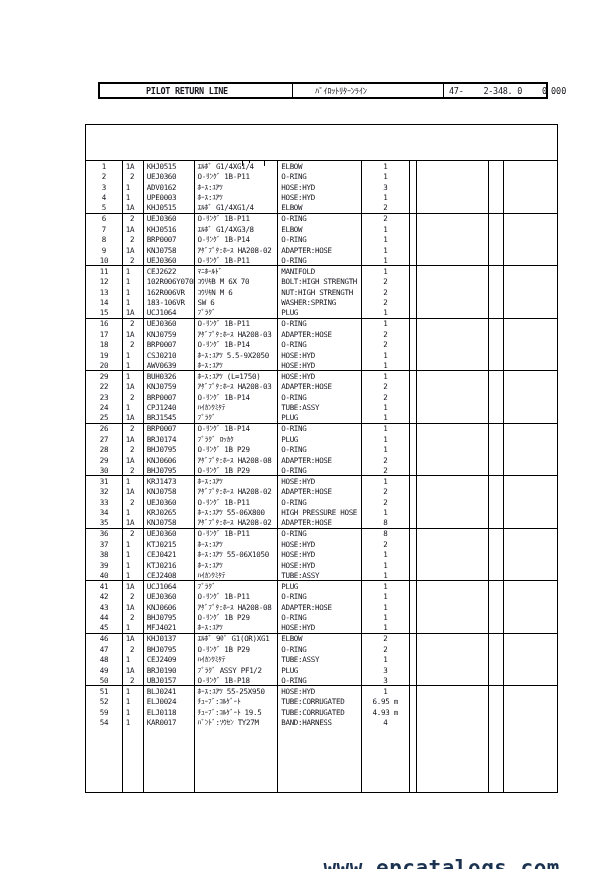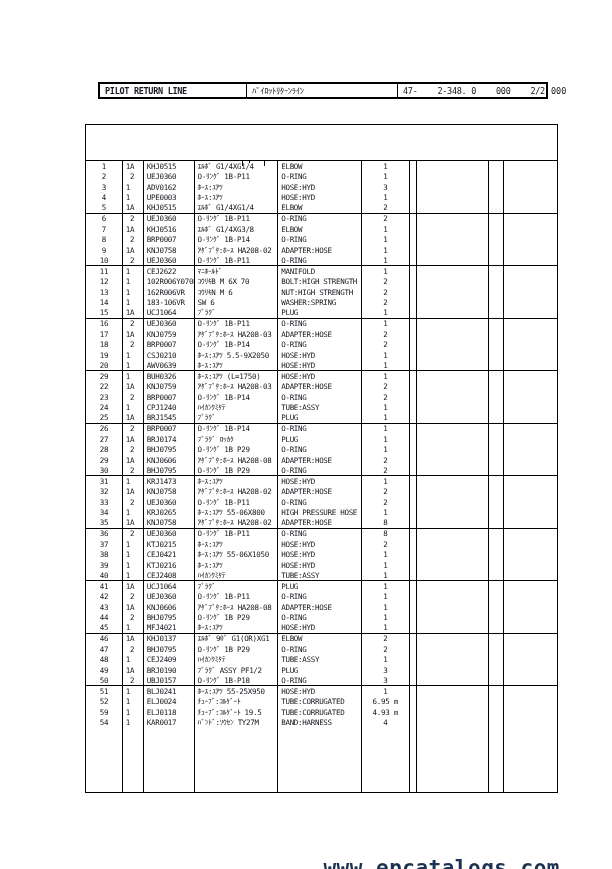--- a/index.html
+++ b/index.html
@@ -11,22 +11,22 @@
   }
   
   .titlebar {
     position:absolute; left:98px; top:82px; width:450px; height:17px;
     border:2px solid var(--line); display:flex; align-items:stretch;
   }
   .titlebar .cell {
     display:flex; align-items:center; font-size:8.5px; letter-spacing:-0.3px;
     white-space:pre; overflow:hidden;
   }
-  .t-en { width:146px; padding-left:5px; font-weight:bold; }
-  .t-jp { width:151px; padding-left:5px; border-left:1.5px solid var(--line); }
+  .t-en { width:146px; font-weight:bold;margin-left:46px; }
+  .t-jp { width:151px; padding-left:22px; border-left:1.5px solid var(--line); }
   .t-doc { flex:1; border-left:1.5px solid var(--line);
            display:flex; justify-content:space-between; padding:0 8px 0 5px;gap:20px; }
   .outer-code { position:absolute; left:551px; top:86px; font-size:8.5px; }
   
   .ptable {
     position:absolute; left:85px; top:124px; width:473px; height:669px;
     border:1.5px solid var(--line); display:flex; flex-direction:column;
     font-size:7.5px; letter-spacing:-0.3px;
   }
   .thead { display:flex; height:36px; border-bottom:1.5px solid var(--line); flex:none; }

